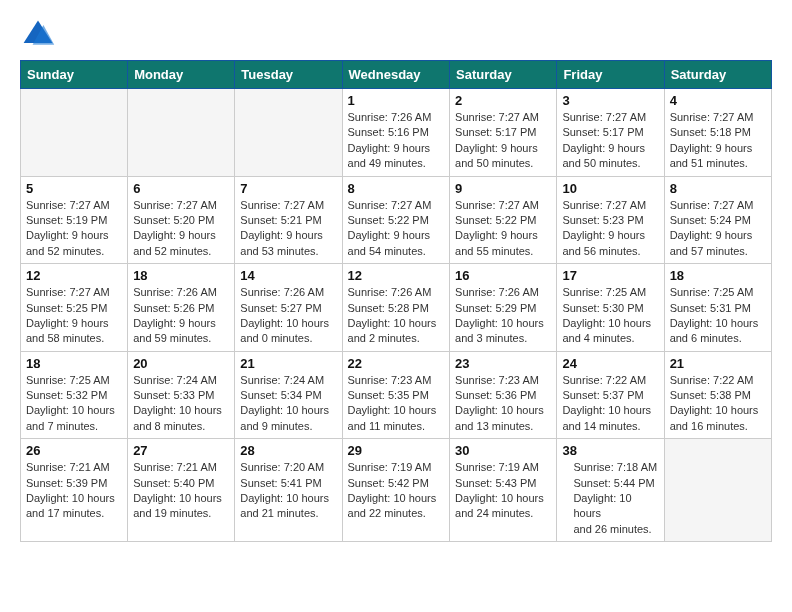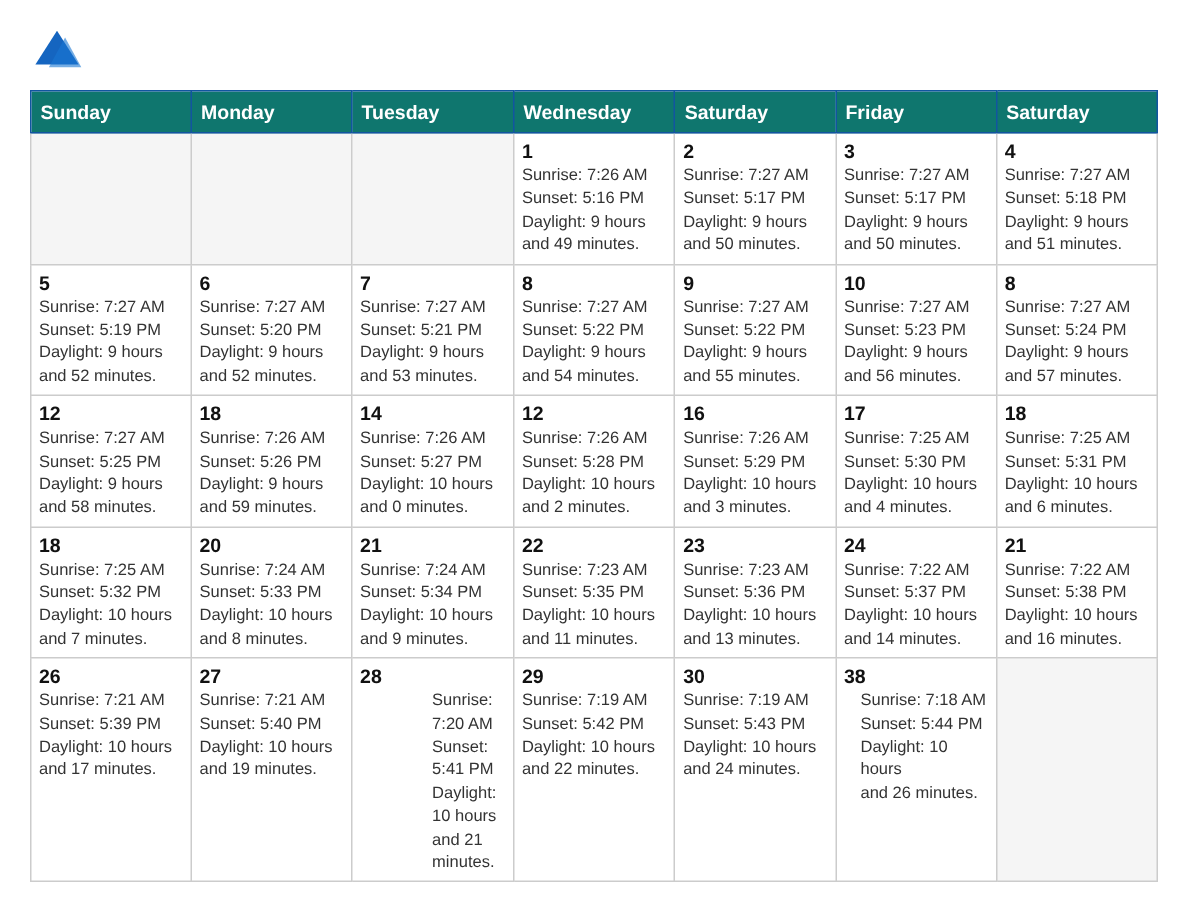--- a/index.html
+++ b/index.html
@@ -331,21 +331,21 @@
           </td>
           <td>
             <div class="day-number">27</div>
             <div class="day-info" style="white-space: pre-line;">Sunrise: 7:21 AM
 Sunset: 5:40 PM
 Daylight: 10 hours
 and 19 minutes.</div>
           </td>
           <td>
             <div class="day-number">28</div>
-            <div class="day-info" style="white-space: pre-line; margin-left: 48px;">Sunrise: 7:20 AM
+            <div class="day-info" style="white-space: pre-line;">Sunrise: 7:20 AM
 Sunset: 5:41 PM
 Daylight: 10 hours
 and 21 minutes.</div>
           </td>
           <td>
             <div class="day-number">29</div>
             <div class="day-info" style="white-space: pre-line;">Sunrise: 7:19 AM
 Sunset: 5:42 PM
 Daylight: 10 hours
 and 22 minutes.</div>

